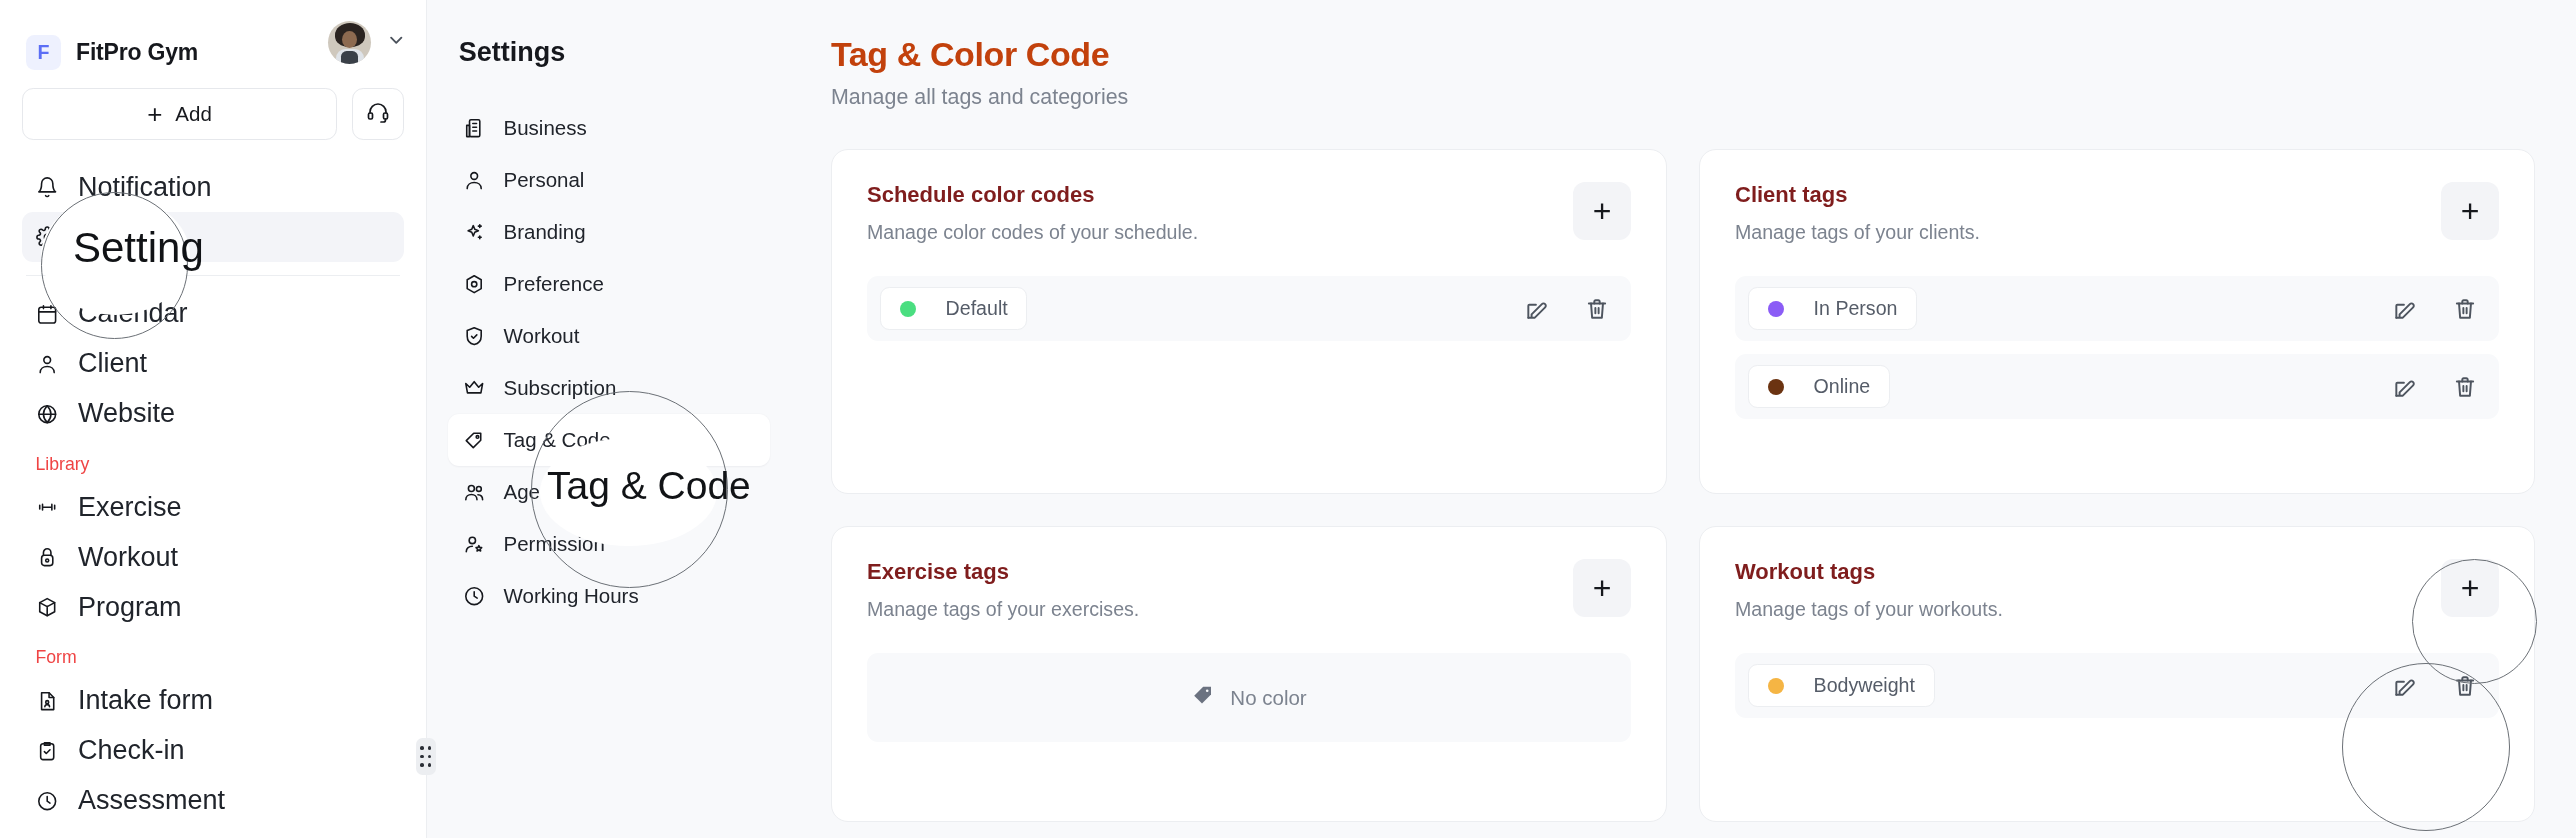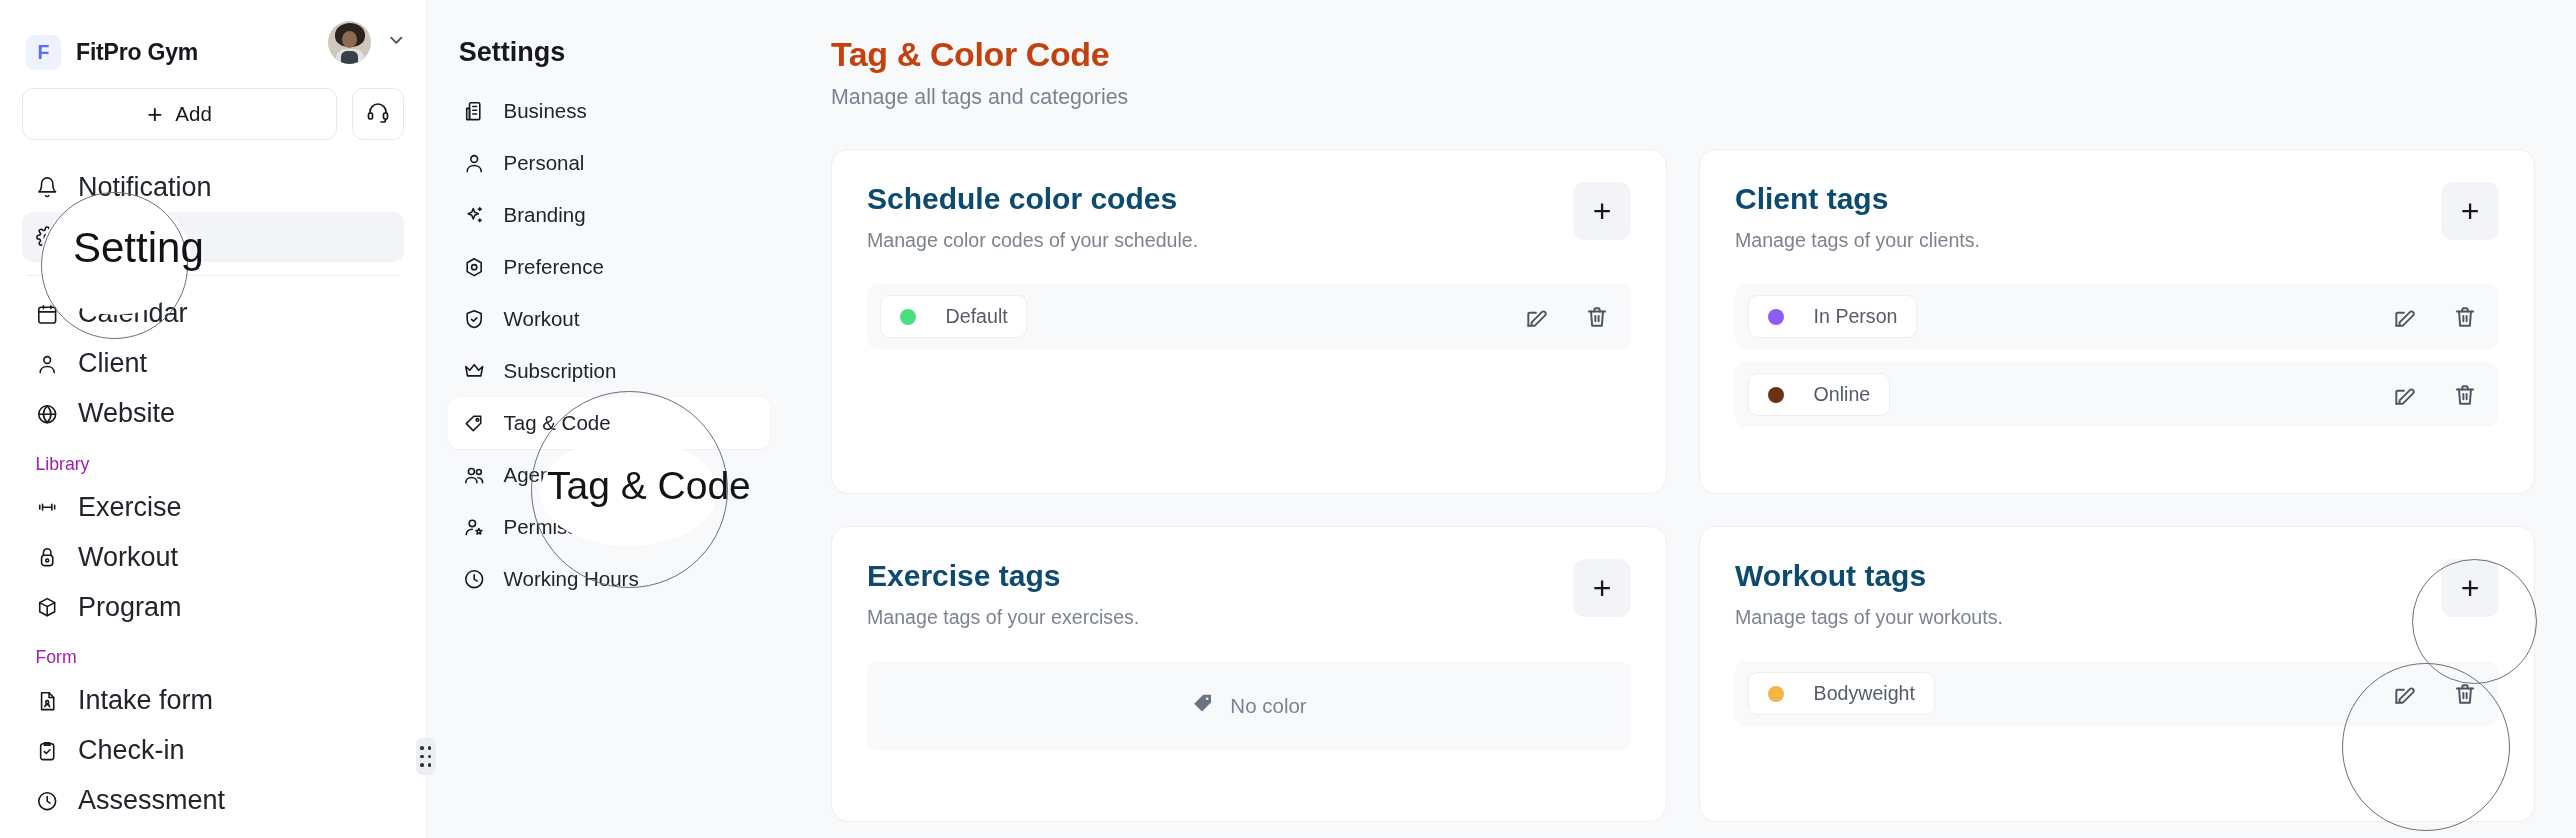--- a/index.html
+++ b/index.html
@@ -40,21 +40,21 @@
   .nav { margin-top: 22.4px; }
   .nav-item {
     display: flex; align-items: center; gap: 18.6px; height: 50px;
     padding: 0 13px; border-radius: 11.2px; cursor: pointer;
     font-size: 27px; color: #20242b; white-space: nowrap;
   }
   .nav-item.active { background: #f3f4f8; }
   .nav-icon { width: 24px; height: 24px; display: flex; align-items: center; justify-content: center; flex: 0 0 24px; }
   .nav-icon svg { width: 22.4px; height: 22.4px; stroke: #16181d; fill: none; stroke-width: 1.7; stroke-linecap: round; stroke-linejoin: round; }
   .divider { height: 0.9px; background: #eceef1; margin: 13px 3.7px; }
-  .group-label { font-size: 17.7px; color: #a21caf; padding: 15px 13px 7.5px 13px; }
+  .group-label { font-size: 17.7px; color: #ef4444; padding: 15px 13px 7.5px 13px; }
 
   .drag-handle {
     position: absolute; right: -10.2px; top: 738px; width: 20.5px; height: 37px;
     background: #eceef1; border-radius: 6.5px; display: flex; align-items: center;
     justify-content: center; gap: 3.7px; z-index: 30; cursor: col-resize;
   }
   .dotcol { display: flex; flex-direction: column; gap: 4.7px; }
   .dotcol i { width: 3.7px; height: 3.7px; background: #2b2f36; border-radius: 50%; display: block; }
 
   
@@ -64,42 +64,42 @@
     background: #cfc8bd; position: relative;
   }
   .avatar .hair { position: absolute; left: 6.5px; top: 2.8px; width: 30px; height: 24px; background: #2a2320; border-radius: 50% 50% 45% 45%; }
   .avatar .face { position: absolute; left: 14px; top: 10.2px; width: 15px; height: 17px; background: #8d6a50; border-radius: 50%; }
   .avatar .body { position: absolute; left: 7.5px; bottom: 0; width: 28px; height: 15px; background: #dfe3e8; border-radius: 9.3px 9.3px 0 0; }
   .avatar .scarf { position: absolute; left: 13px; bottom: 0; width: 17px; height: 13px; background: #3a4048; border-radius: 5.6px 5.6px 0 0; }
   .chev svg { width: 20.5px; height: 20.5px; stroke: #4b525c; fill: none; stroke-width: 2.2; stroke-linecap: round; stroke-linejoin: round; }
 
   
   .settings-col { width: 363px; flex: 0 0 363px; background: #f8f9fb; padding: 37px 20.5px 0 20.5px; }
-  .settings-title { font-size: 27px; font-weight: 700; color: #16181d; padding-left: 11.2px; margin-bottom: 17px; }
+  .settings-title { font-size: 27px; font-weight: 700; color: #16181d; padding-left: 11.2px; margin-bottom: 34px; }
   .set-item {
     display: flex; align-items: center; gap: 17px; height: 52px; padding: 0 15px;
     border-radius: 11.2px; font-size: 20.5px; color: #20242b; cursor: pointer; white-space: nowrap;
   }
   .set-item.active { background: #ffffff; box-shadow: 0 0.9px 1.9px rgba(16,24,40,0.05); }
   .set-icon { width: 24px; height: 24px; flex: 0 0 24px; display: flex; align-items: center; justify-content: center; }
   .set-icon svg { width: 22.4px; height: 22.4px; stroke: #16181d; fill: none; stroke-width: 1.7; stroke-linecap: round; stroke-linejoin: round; }
 
   
   .main { flex: 1; background: #f8f9fb; padding: 35px 41px 0 41px; overflow: hidden; position: relative; }
   .page-title { font-size: 34px; font-weight: 700; color: #c2410c; letter-spacing: -0.4px; }
   .page-sub { font-size: 21.4px; color: #7c838f; margin-top: 11.2px; }
 
   .grid { display: grid; grid-template-columns: 1fr 1fr; gap: 32px; margin-top: 39px; }
   .card {
     background: #ffffff; border: 0.9px solid #eceef1; border-radius: 17px;
     padding: 32px 35px; min-height: 345px;
   }
   .card.short { min-height: 296px; }
   .card-head { display: flex; justify-content: space-between; align-items: flex-start; }
-  .card-title { font-size: 30px; font-weight: 700; color: #0c4a6e; }
+  .card-title { font-size: 22px; font-weight: 700; color: #7f1d1d; }
   .card-sub { font-size: 19.6px; color: #7c838f; margin-top: 13px; }
   .add-square {
     width: 58px; height: 58px; border-radius: 12px; background: #f3f4f7;
     display: flex; align-items: center; justify-content: center; cursor: pointer;
     font-size: 32px; font-weight: 300; color: #16181d; line-height: 1;
   }
 
   .tag-rows { margin-top: 32px; }
   .tag-row {
     display: flex; align-items: center; justify-content: space-between;

